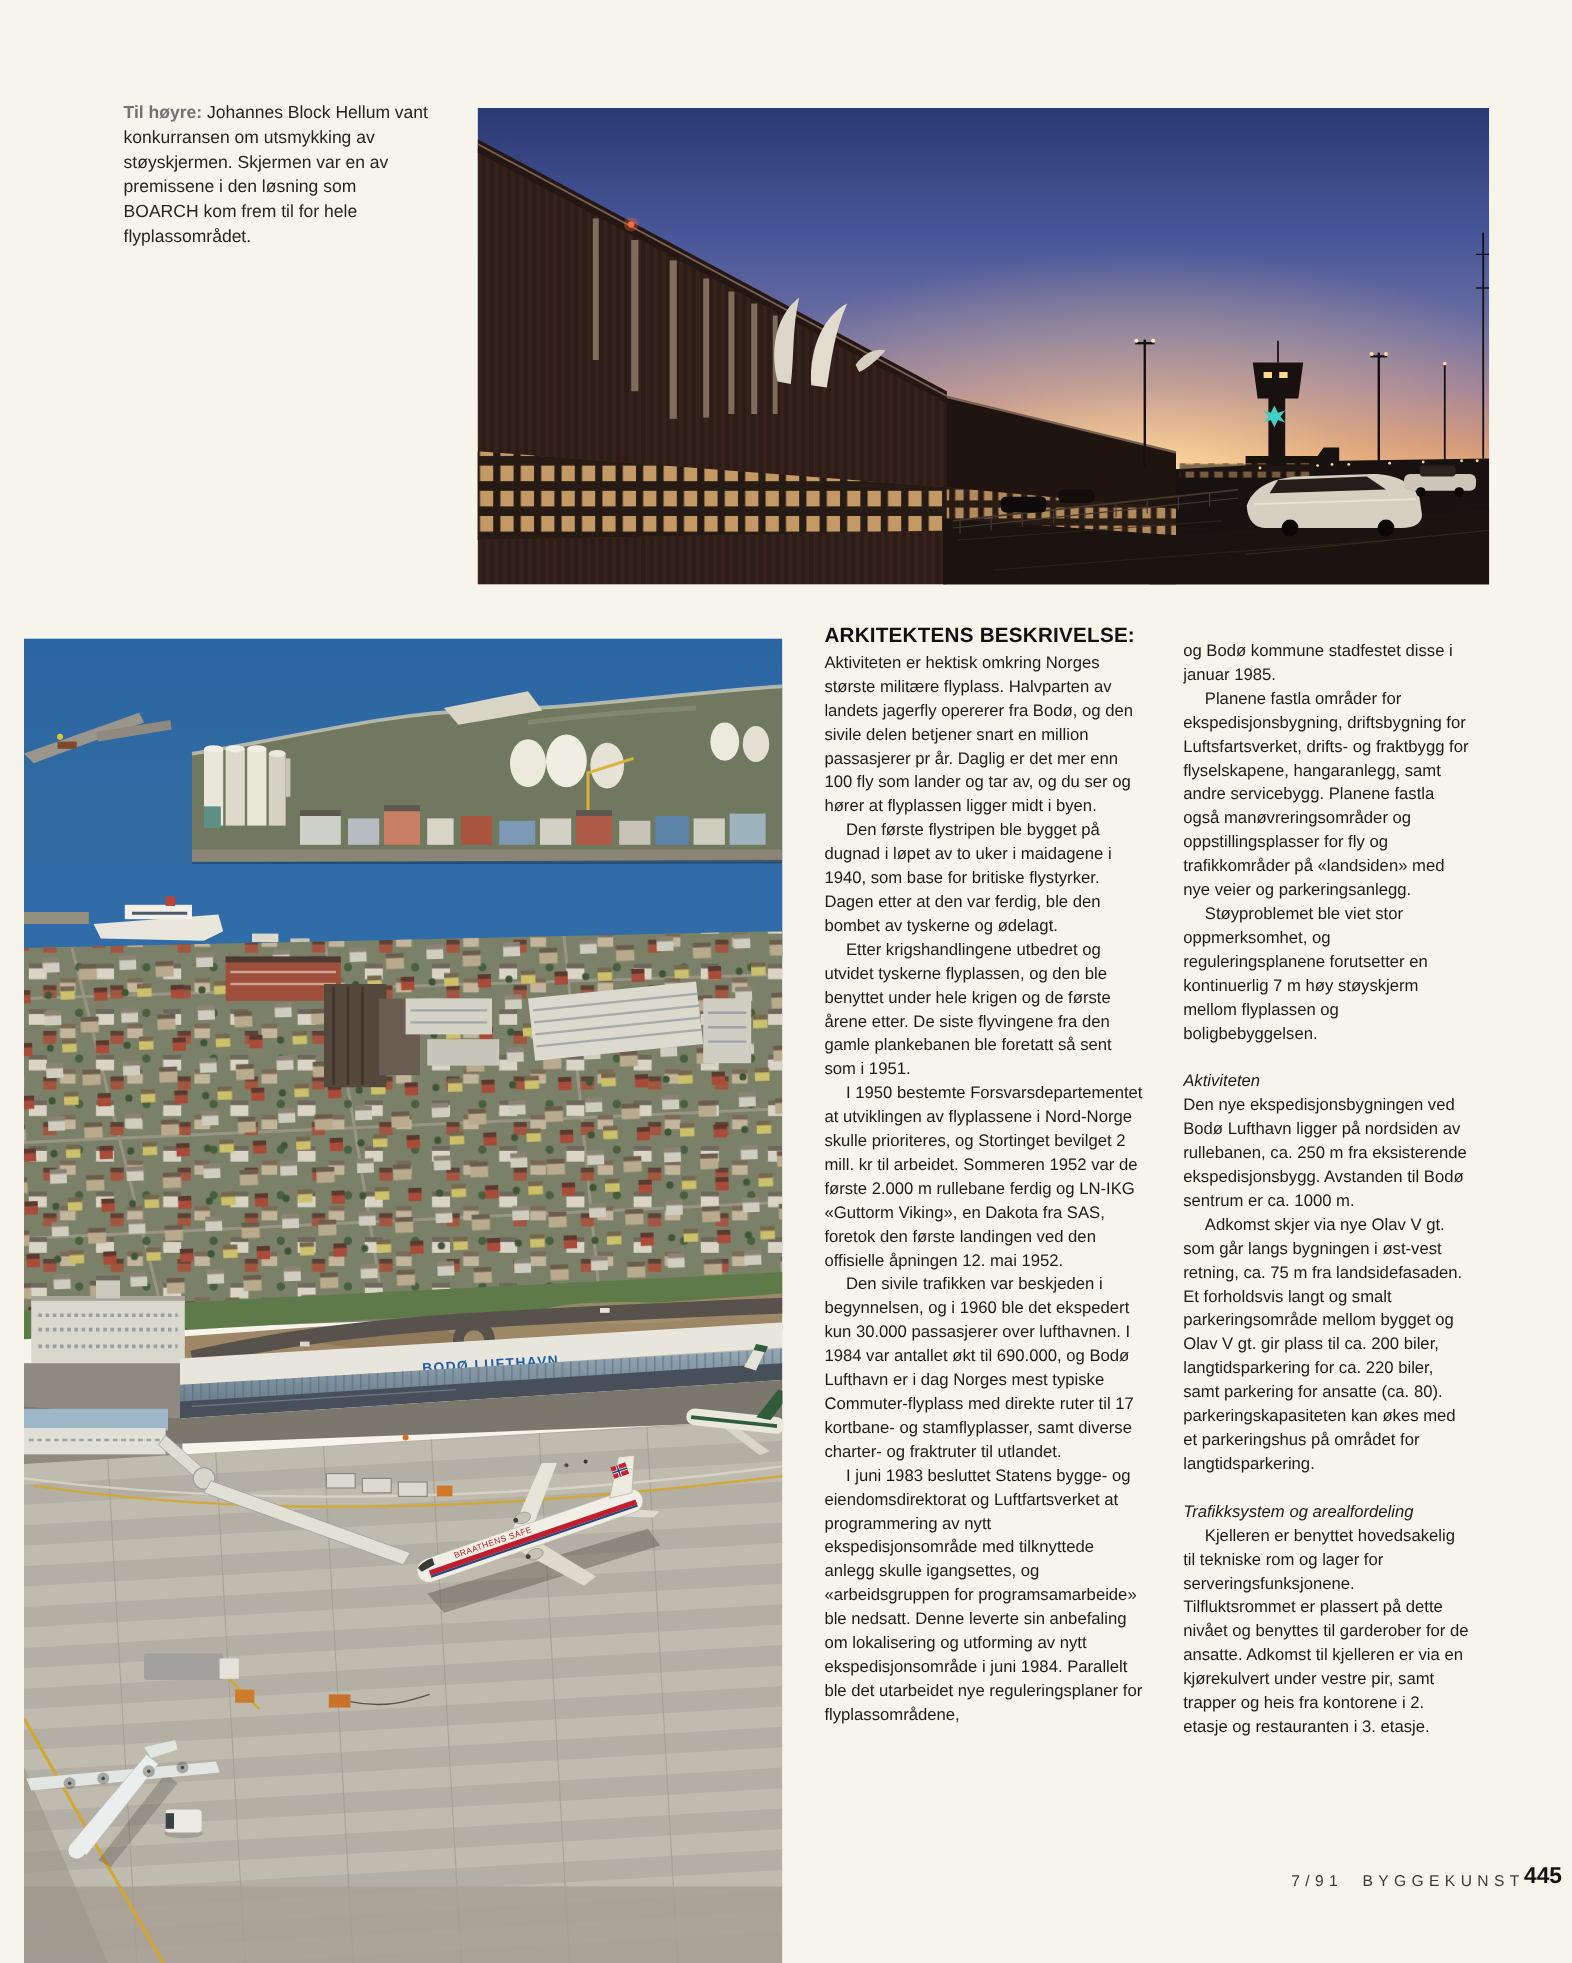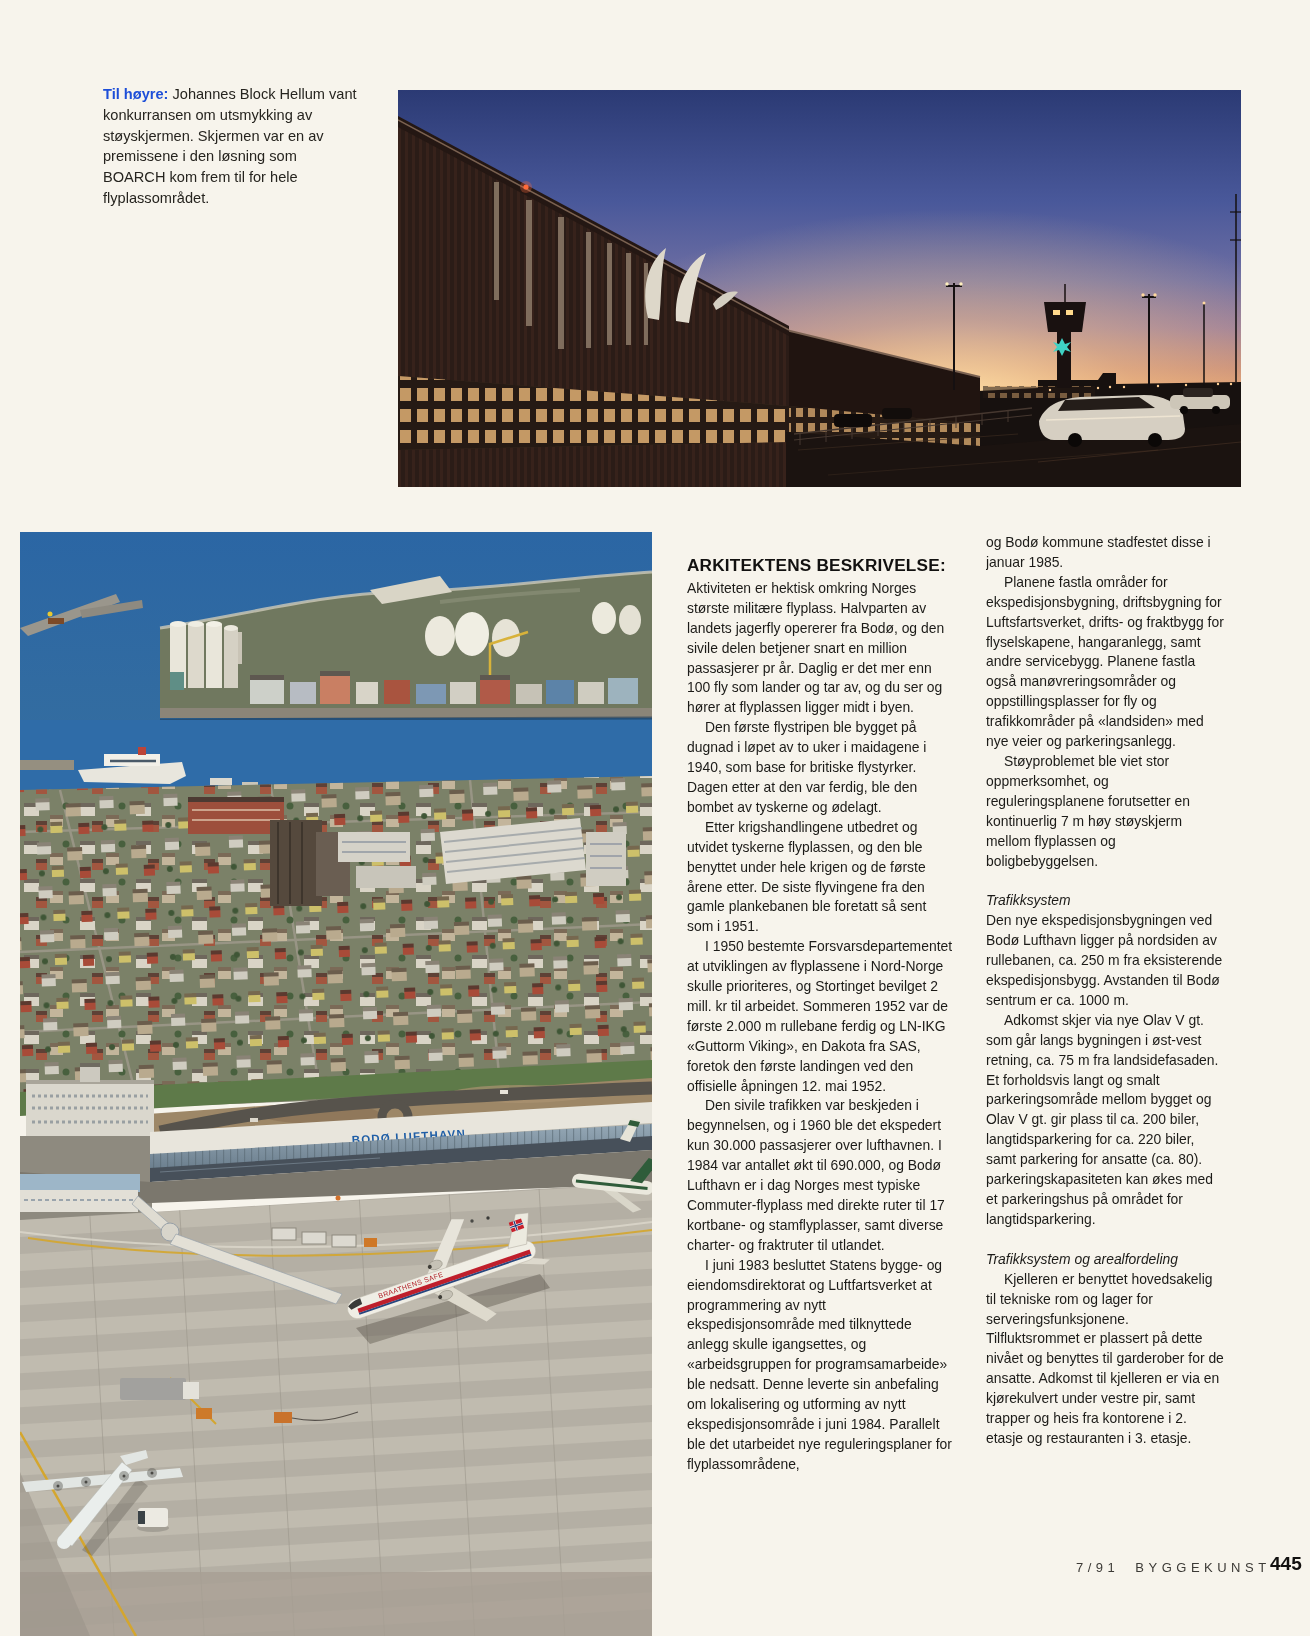--- a/index.html
+++ b/index.html
@@ -6,28 +6,28 @@
   body{
     width:1310px;height:1636px;position:relative;overflow:hidden;
     background:#f7f4ec;
     font-family:"Liberation Sans", sans-serif;
     color:#1e1d1b;
   }
   .caption{
     position:absolute;left:103px;top:84px;width:254px;
     font-size:14.6px;line-height:20.8px;color:#26241f;
   }
-  .caption b{color:#1d4ed8;text-align:right;}
+  .caption b{color:#737373;text-align:right;}
   .photo{position:absolute;display:block;}
   .photo-dusk{left:398px;top:90px;width:843px;height:397px;}
   .photo-aerial{left:20px;top:532px;width:632px;height:1104px;}
   .col{position:absolute;font-size:13.9px;line-height:19.9px;color:#1c1b18;}
   .col p{margin:0;text-align:left;}
   .col p.ind{text-indent:18px;}
-  .col1{left:687px;top:556px;width:266px;}
+  .col1{left:687px;top:520px;width:266px;}
   .col2{left:986px;top:533px;width:238px;max-height:1020px;overflow:hidden;}
   .article-heading{
     margin:0 0 3px 0;font-size:17.2px;font-weight:bold;letter-spacing:.2px;color:#121110;
   }
   .subhead{font-style:italic;margin-top:20px !important;color:#1c1b18;}
   .footer-meta{
     position:absolute;left:1032px;top:1560px;font-size:13px;color:#3c3a36;
     letter-spacing:4.5px;white-space:nowrap;
   }
   .footer-meta .issue{margin-right:16px;margin-left:44px;}
@@ -500,21 +500,21 @@
   <p class="ind">Etter krigshandlingene utbedret og utvidet tyskerne flyplassen, og den ble benyttet under hele krigen og de første årene etter. De siste flyvingene fra den gamle plankebanen ble foretatt så sent som i 1951.</p>
   <p class="ind">I 1950 bestemte Forsvarsdepartementet at utviklingen av flyplassene i Nord-Norge skulle prioriteres, og Stortinget bevilget 2 mill. kr til arbeidet. Sommeren 1952 var de første 2.000 m rullebane ferdig og LN-IKG «Guttorm Viking», en Dakota fra SAS, foretok den første landingen ved den offisielle åpningen 12. mai 1952.</p>
   <p class="ind">Den sivile trafikken var beskjeden i begynnelsen, og i 1960 ble det ekspedert kun 30.000 passasjerer over lufthavnen. I 1984 var antallet økt til 690.000, og Bodø Lufthavn er i dag Norges mest typiske Commuter-flyplass med direkte ruter til 17 kortbane- og stamflyplasser, samt diverse charter- og fraktruter til utlandet.</p>
   <p class="ind">I juni 1983 besluttet Statens bygge- og eiendomsdirektorat og Luftfartsverket at programmering av nytt ekspedisjonsområde med tilknyttede anlegg skulle igangsettes, og «arbeidsgruppen for programsamarbeide» ble nedsatt. Denne leverte sin anbefaling om lokalisering og utforming av nytt ekspedisjonsområde i juni 1984. Parallelt ble det utarbeidet nye reguleringsplaner for flyplassområdene,</p>
 </div>
 
 <div class="col col2">
   <p>og Bodø kommune stadfestet disse i januar 1985.</p>
   <p class="ind">Planene fastla områder for ekspedisjonsbygning, driftsbygning for Luftsfartsverket, drifts- og fraktbygg for flyselskapene, hangaranlegg, samt andre servicebygg. Planene fastla også manøvreringsområder og oppstillingsplasser for fly og trafikkområder på «landsiden» med nye veier og parkeringsanlegg.</p>
   <p class="ind">Støyproblemet ble viet stor oppmerksomhet, og reguleringsplanene forutsetter en kontinuerlig 7 m høy støyskjerm mellom flyplassen og boligbebyggelsen.</p>
-  <p class="subhead">Trafikksystem</p>
+  <p class="subhead">Aktiviteten</p>
   <p>Den nye ekspedisjonsbygningen ved Bodø Lufthavn ligger på nordsiden av rullebanen, ca. 250 m fra eksisterende ekspedisjonsbygg. Avstanden til Bodø sentrum er ca. 1000 m.</p>
   <p class="ind">Adkomst skjer via nye Olav V gt. som går langs bygningen i øst-vest retning, ca. 75 m fra landsidefasaden. Et forholdsvis langt og smalt parkeringsområde mellom bygget og Olav V gt. gir plass til ca. 200 biler, langtidsparkering for ca. 220 biler, samt parkering for ansatte (ca. 80). parkeringskapasiteten kan økes med et parkeringshus på området for langtidsparkering.</p>
   <p class="subhead">Trafikksystem og arealfordeling</p>
   <p class="ind">Kjelleren er benyttet hovedsakelig til tekniske rom og lager for serveringsfunksjonene. Tilfluktsrommet er plassert på dette nivået og benyttes til garderober for de ansatte. Adkomst til kjelleren er via en kjørekulvert under vestre pir, samt trapper og heis fra kontorene i 2. etasje og restauranten i 3. etasje.</p>
 
 </div>
 
 <div class="footer-meta">
   <span class="issue">7/91</span><span>BYGGEKUNST</span>
 </div>

